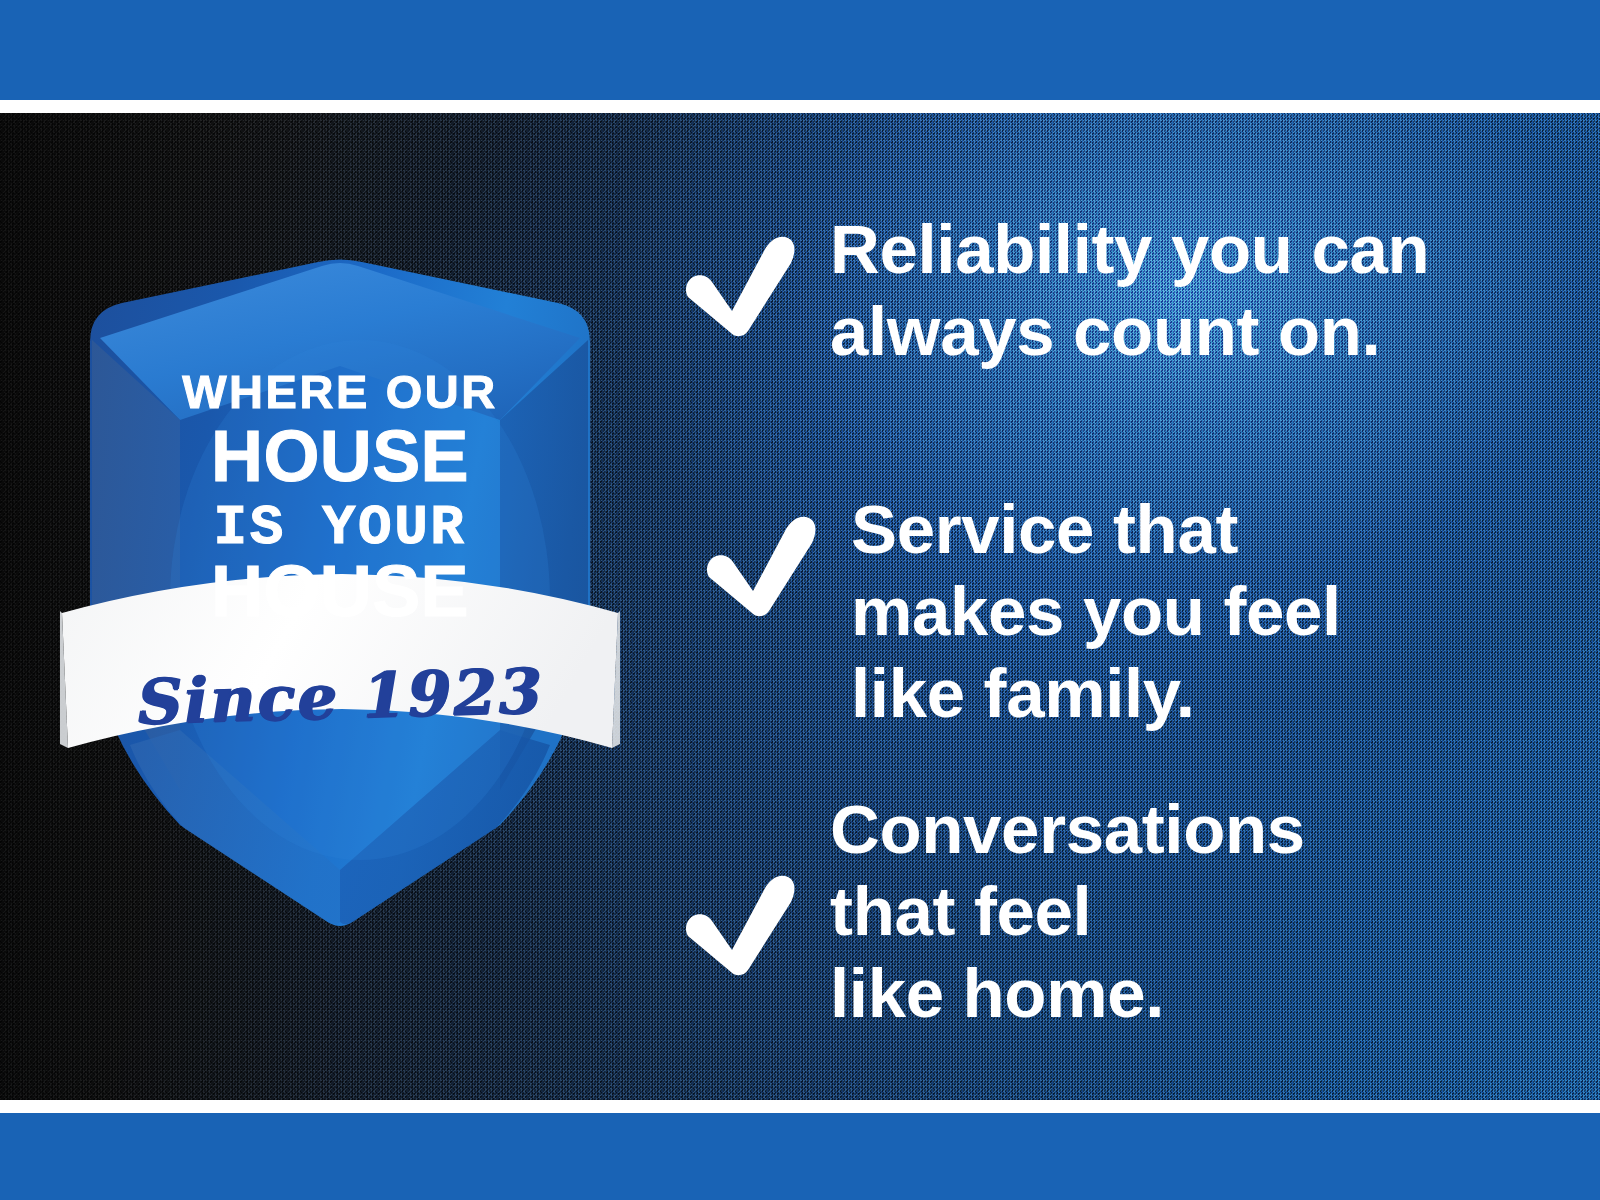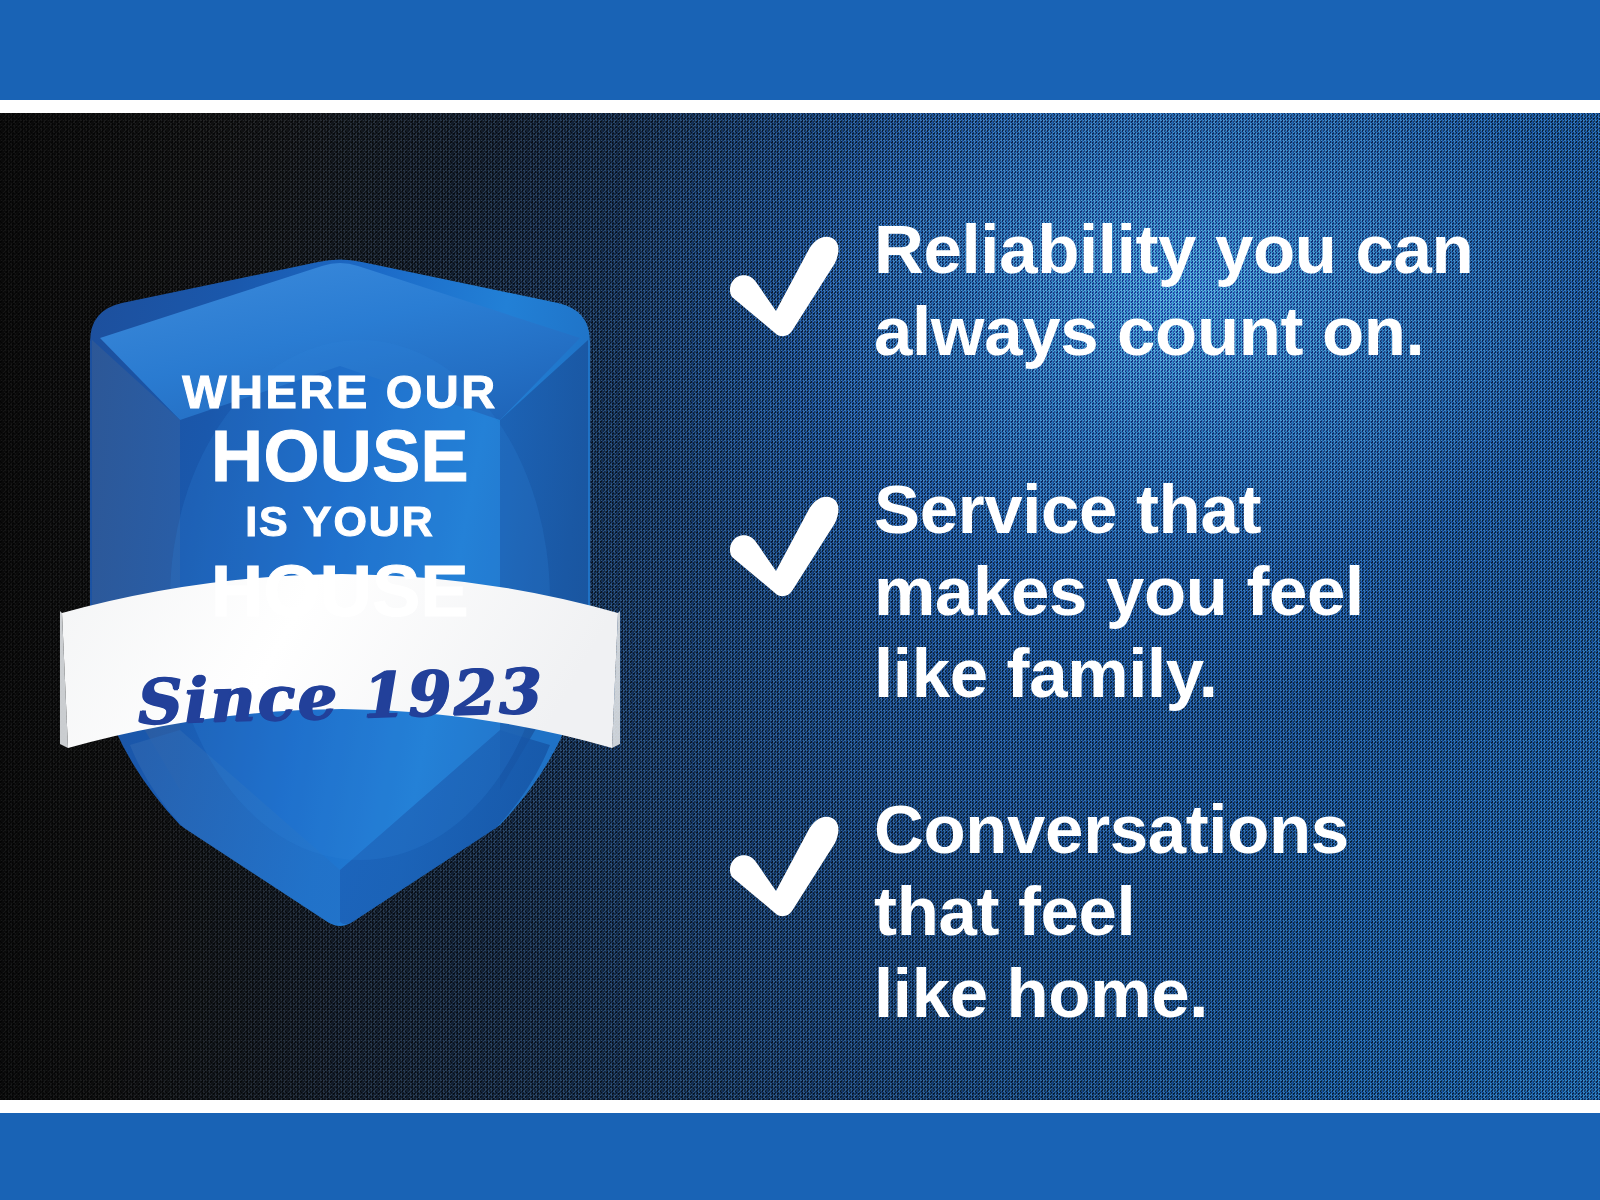--- a/index.html
+++ b/index.html
@@ -128,21 +128,21 @@
     color: #ffffff;
     font-family: "Liberation Sans", sans-serif;
     font-weight: 700;
     letter-spacing: 0.02em;
     line-height: 1;
     text-transform: uppercase;
     -webkit-text-stroke: 1px #ffffff;
   }
   .bl-1 { top: 198px; font-size: 47px; letter-spacing: 0.055em; }
   .bl-2 { top: 250px; font-size: 72px; letter-spacing: 0.005em; }
-  .bl-3 { top: 330px; font-size: 43px; letter-spacing: 0.045em; }
+  .bl-3 { top: 330px; font-size: 56px; letter-spacing: 0.045em; font-family: Liberation Mono, monospace; }
   .bl-4 { top: 385px; font-size: 72px; letter-spacing: 0.005em; }
 
   .badge-since {
     position: absolute;
     top: 490px;
     left: 0;
     width: 560px;
     text-align: center;
     color: #22409a;
     font-family: "DejaVu Serif", serif;
@@ -161,25 +161,24 @@
     top: 113px;
     width: 880px;
     height: 987px;
   }
   .bullet {
     position: absolute;
     left: 0;
     width: 880px;
     display: flex;
     align-items: flex-start;
-    padding-left: 44px;
   }
   .bullet-1 { top: 102px; }
-  .bullet-2 { top: 362px; }
-  .bullet-3 { top: 682px; }
+  .bullet-2 { top: 382px; margin-left: 21px; }
+  .bullet-3 { top: 682px; align-items: center; }
 
   .check {
     flex: 0 0 auto;
     width: 140px;
     height: 118px;
     margin-top: 4px;
   }
   .check svg { display: block; width: 140px; height: 118px; }
 
   .bullet-text {

